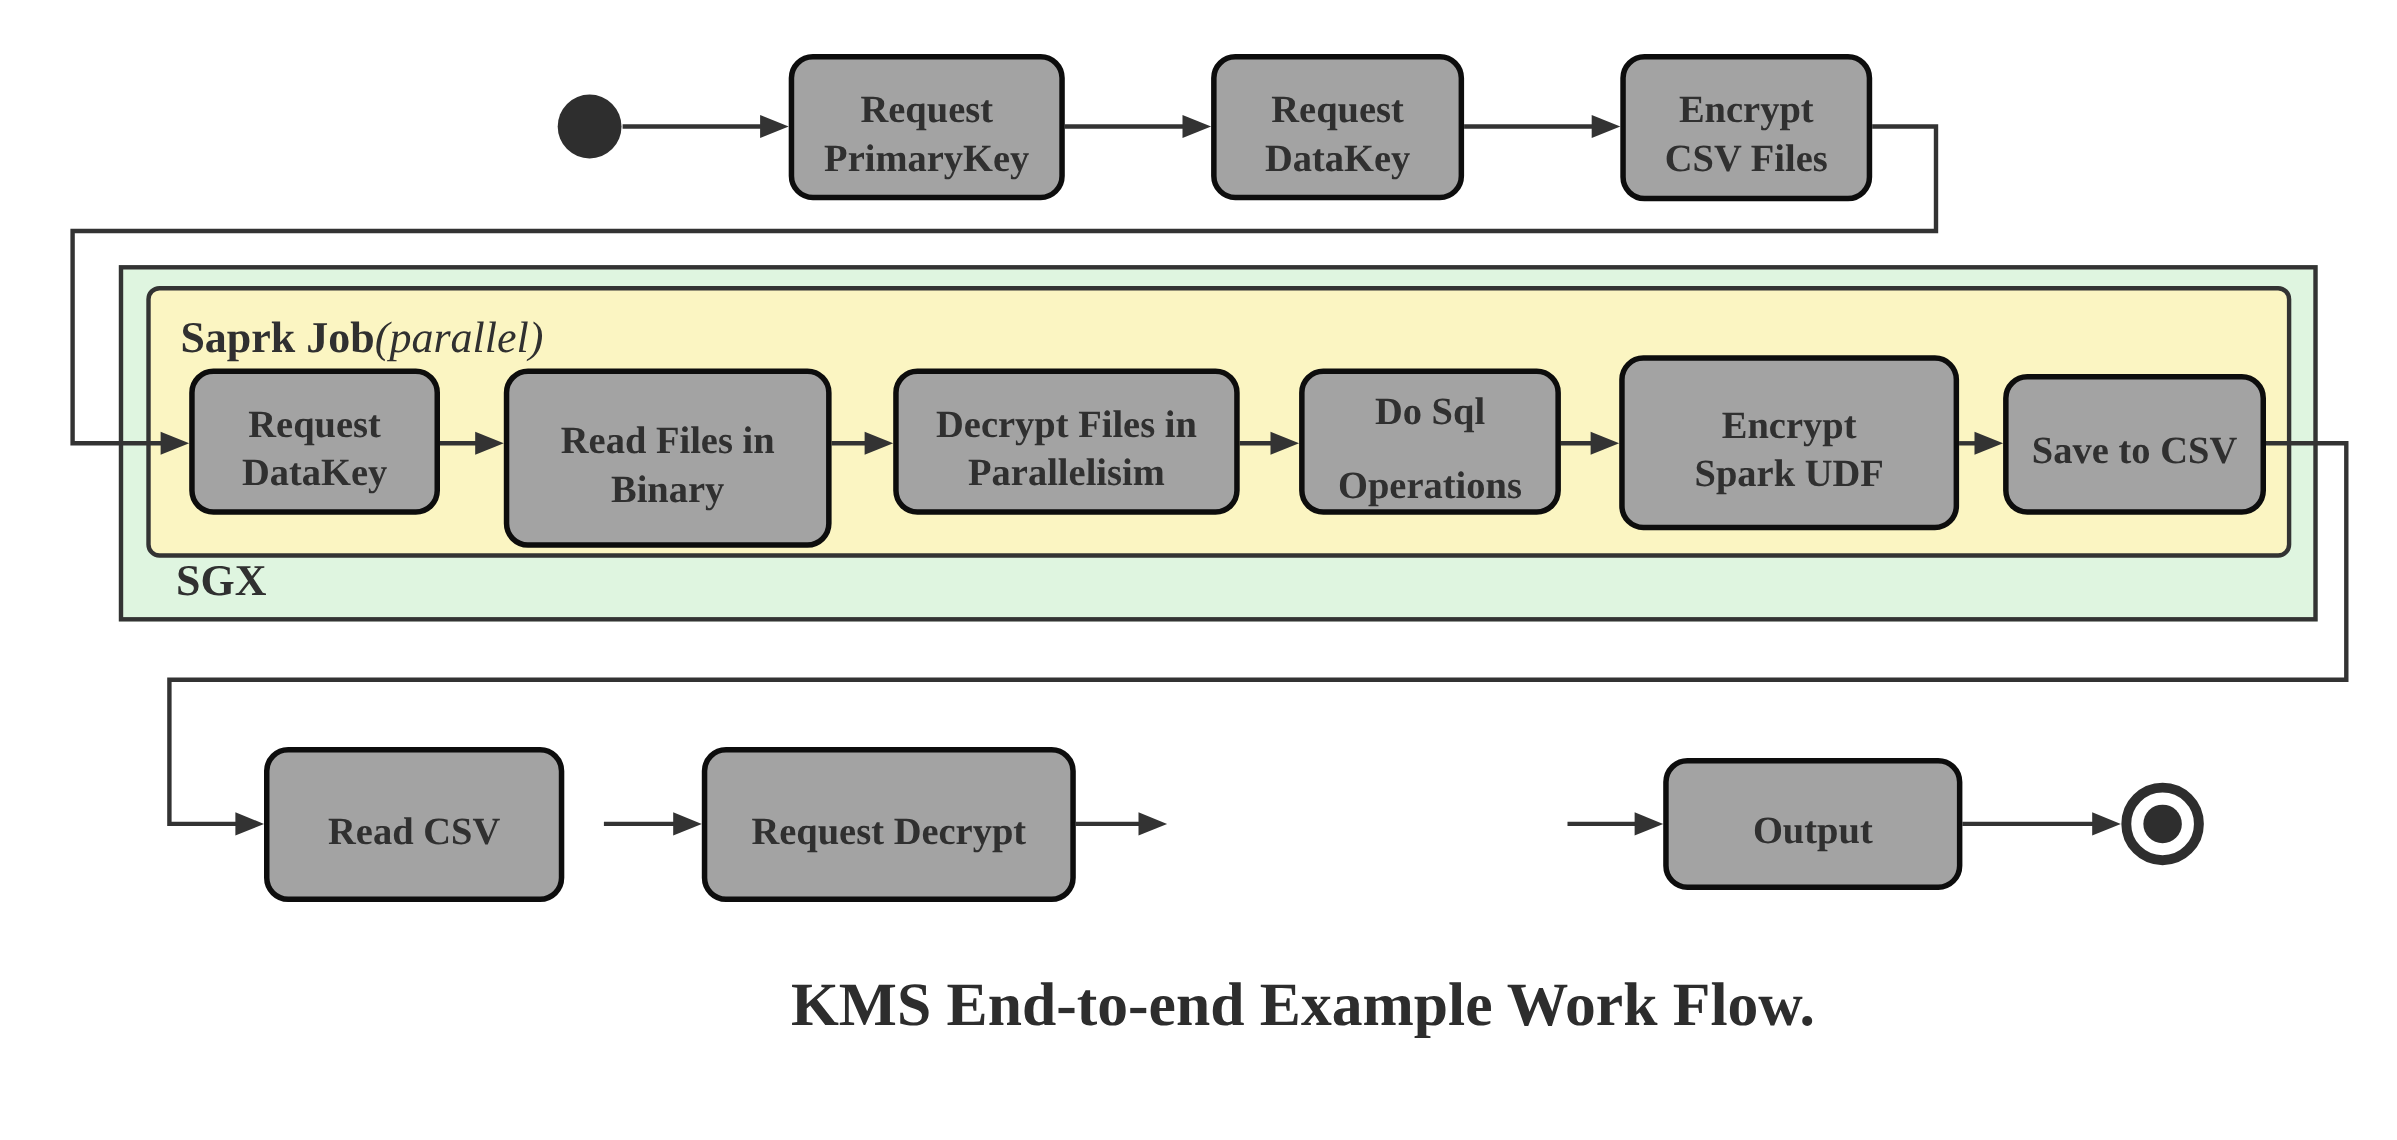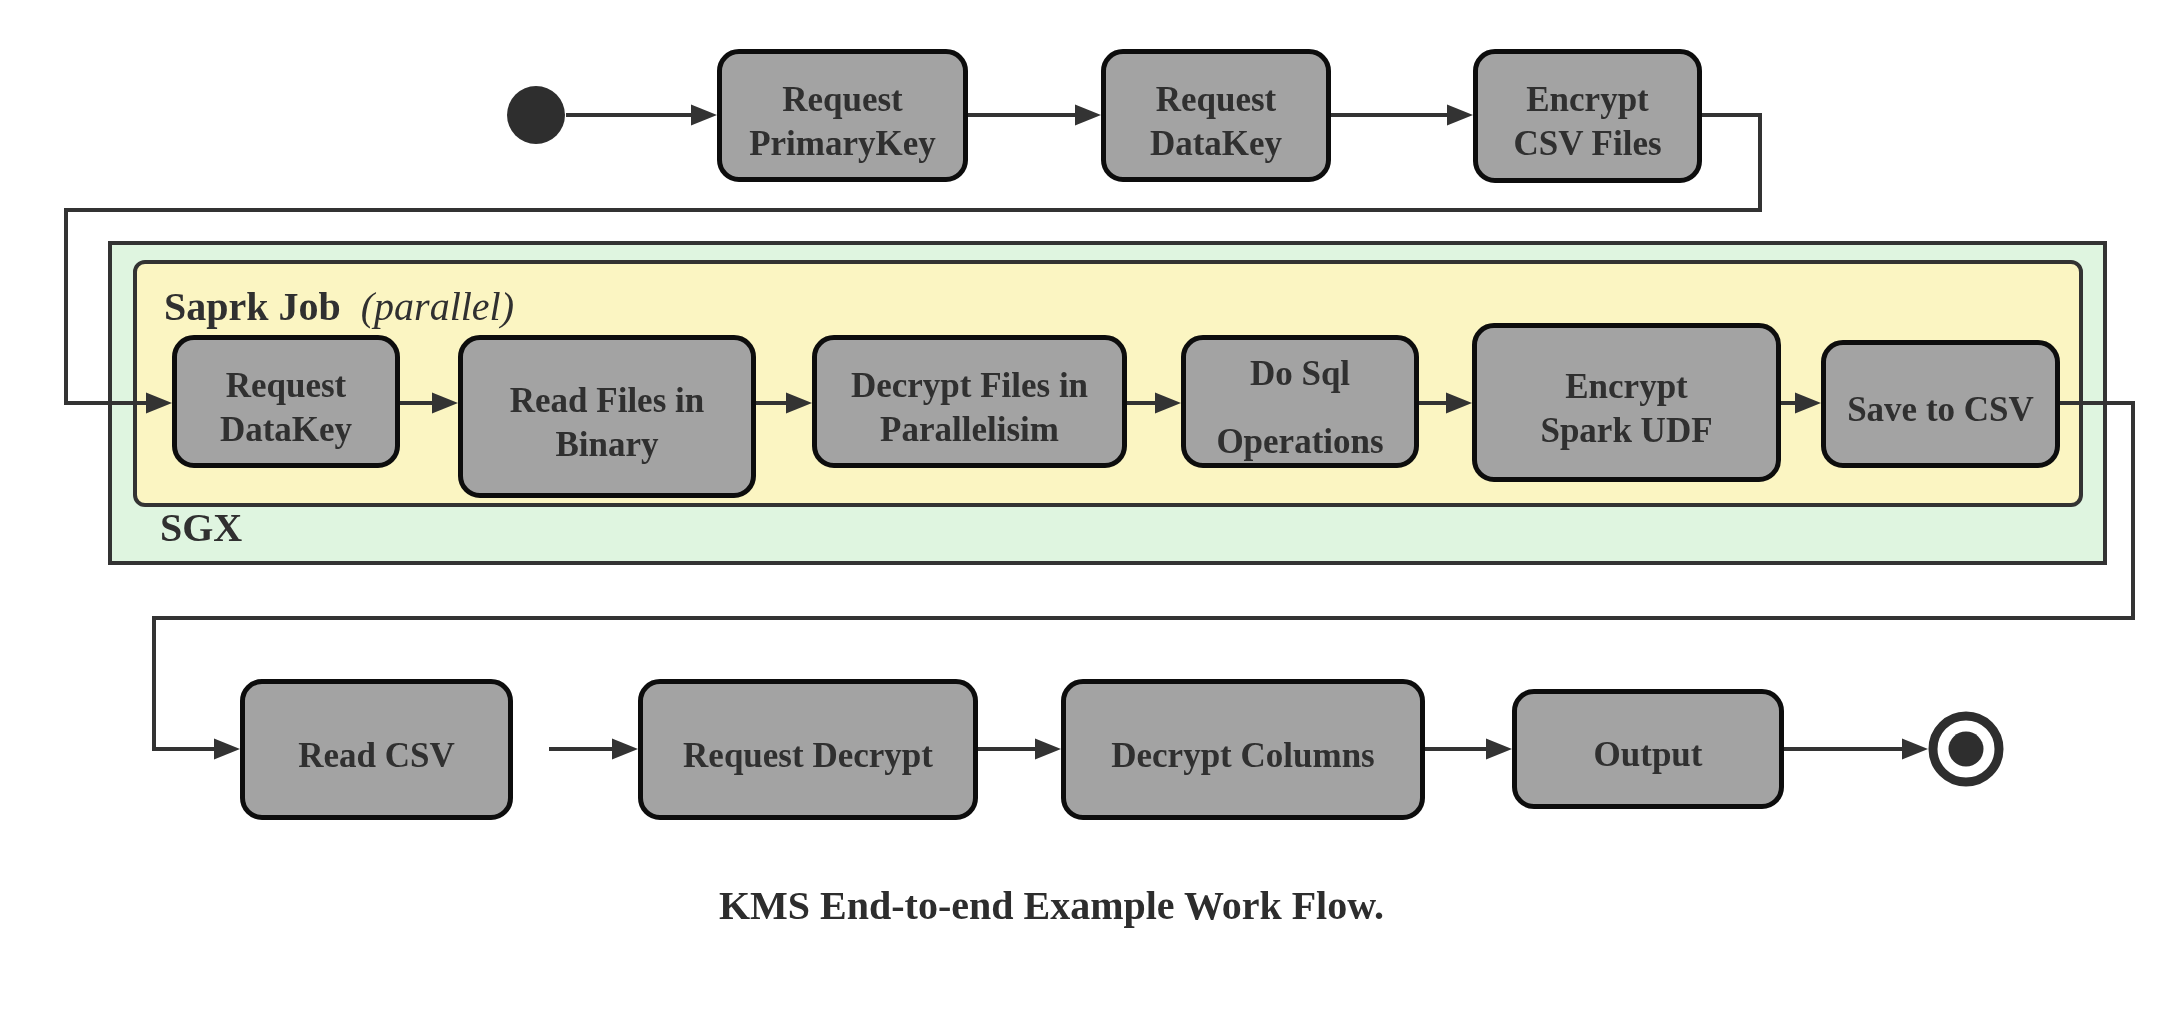--- a/index.html
+++ b/index.html
@@ -16,33 +16,33 @@
     left: 108px; top: 241px; width: 1999px; height: 324px;
     background: #dff5e0; border: 4px solid #333333;
   }
   .spark-box {
     left: 133px; top: 260px; width: 1950px; height: 247px;
     background: #fbf5c2; border: 4px solid #333333; border-radius: 12px;
   }
   .group-label { position: absolute; z-index: 3; color: #303030; font-size: 40px; line-height: 1; white-space: nowrap; }
   .spark-label { left: 164px; top: 287px; }
   .spark-label .bold-part { font-weight: bold; }
-  .spark-label .italic-part { font-style: italic; margin-left: 20px; }
+  .spark-label .italic-part { font-style: italic; }
   .sgx-label { left: 160px; top: 508px; font-weight: bold; }
   svg.edge-layer { position: absolute; left: 0; top: 0; z-index: 2; }
   .node {
     position: absolute; box-sizing: border-box; z-index: 3;
     background: #a3a3a3; border: 5px solid #0d0d0d; border-radius: 22px;
     display: flex; flex-direction: column; align-items: center; justify-content: center;
     text-align: center; font-weight: bold; font-size: 35px; line-height: 44px; color: #303030; padding-top: 12px;
   }
   .node span { display: block; white-space: nowrap; }
   .caption {
     position: absolute; left: 719px; top: 886px; z-index: 3;
-    font-weight: bold; font-size: 40px; line-height: 1; color: #2d2d2d; white-space: nowrap;
+    font-weight: bold; font-size: 56px; line-height: 1; color: #2d2d2d; white-space: nowrap;
   }
 </style>
 </head>
 <body>
 
 <div class="canvas">
 
   <div class="container-box sgx-box"></div>
   <div class="container-box spark-box"></div>
 
@@ -121,22 +121,19 @@
   <div class="node" style="left:1821px; top:340px; width:239px; height:128px;">
     <span>Save to CSV</span>
   </div>
 
   <div class="node" style="left:240px;  top:679px; width:273px; height:141px;">
     <span>Read CSV</span>
   </div>
   <div class="node" style="left:638px;  top:679px; width:340px; height:141px;">
     <span>Request Decrypt</span>
   </div>
-  <div class="node" style="left:1061px; top:679px; width:364px; height:141px;">
-    <span>Decrypt Columns</span>
-  </div>
   <div class="node" style="left:1512px; top:689px; width:272px; height:120px;">
     <span>Output</span>
   </div>
 
   <div class="caption">KMS End-to-end Example Work Flow.</div>
 
 </div>
 
 </body></html>

